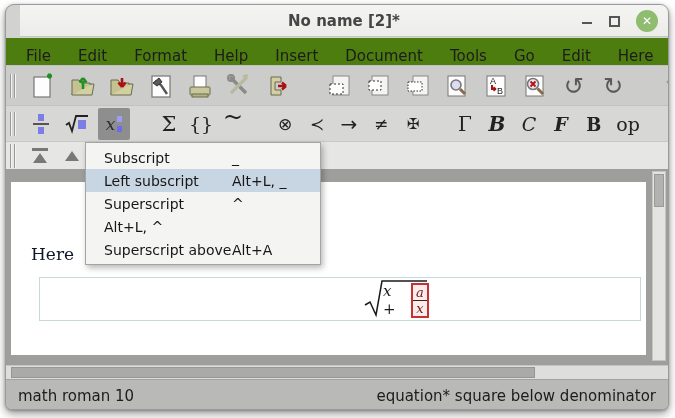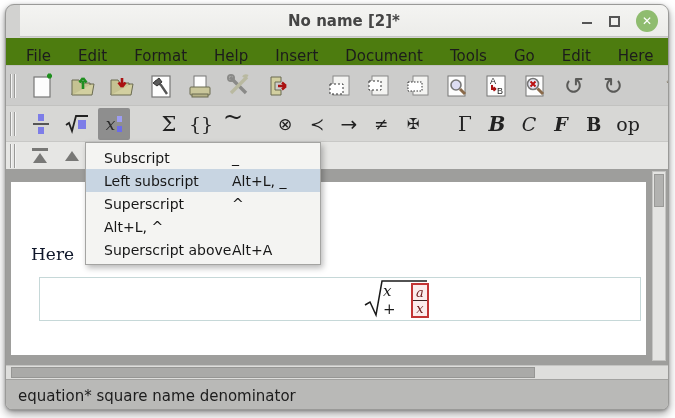--- a/index.html
+++ b/index.html
@@ -310,21 +310,22 @@
     <div class="vscroll">
       <div class="vthumb"></div>
     </div>
   </div>
 
   <div class="hscroll">
     <div class="hthumb"></div>
   </div>
 
   <div class="statusbar">
-    <span>equation* square name denominator</span>
+    <span>math roman 10</span>
+    <span>equation* square below denominator</span>
   </div>
 
   <div class="dropdown">
     <div class="dd-item">
       <span class="dd-label">Subscript</span>
       <span class="dd-short">_</span>
     </div>
     <div class="dd-item hl">
       <span class="dd-label">Left subscript</span>
       <span class="dd-short">Alt+L, _</span>

